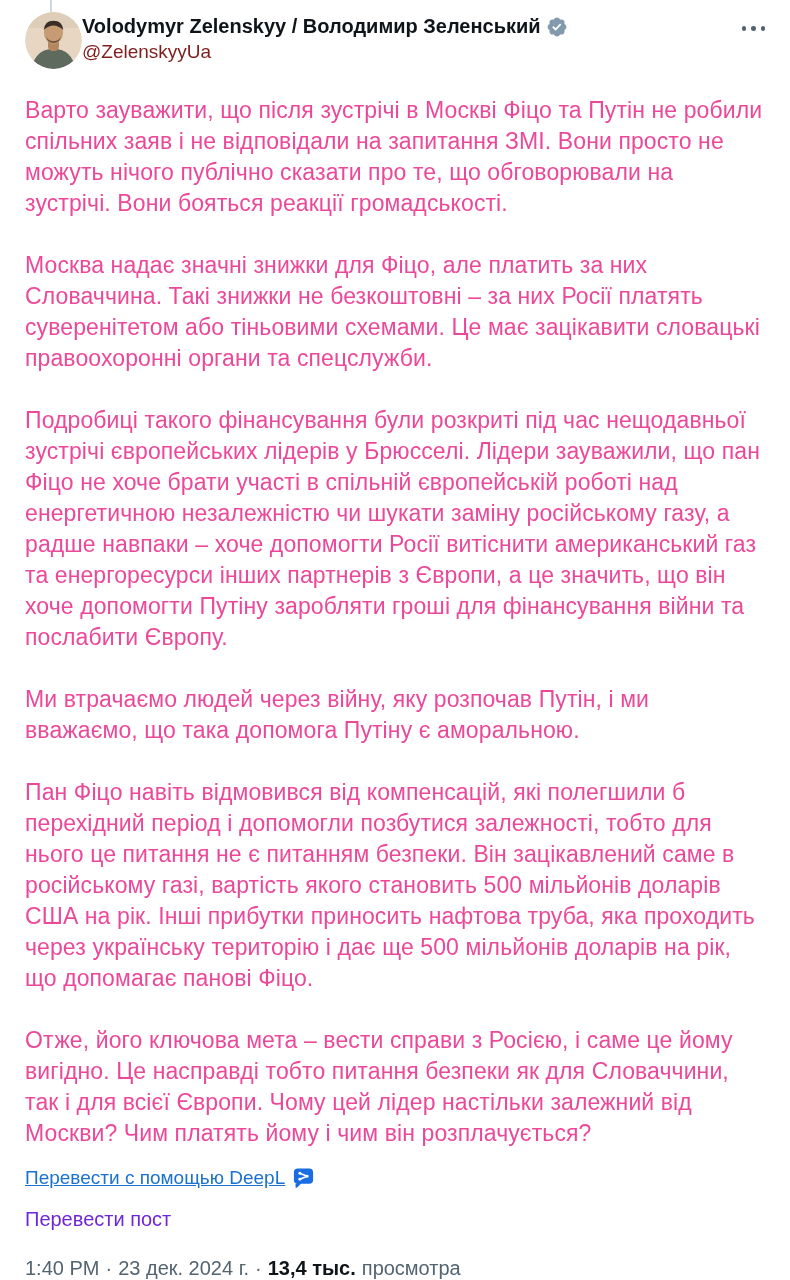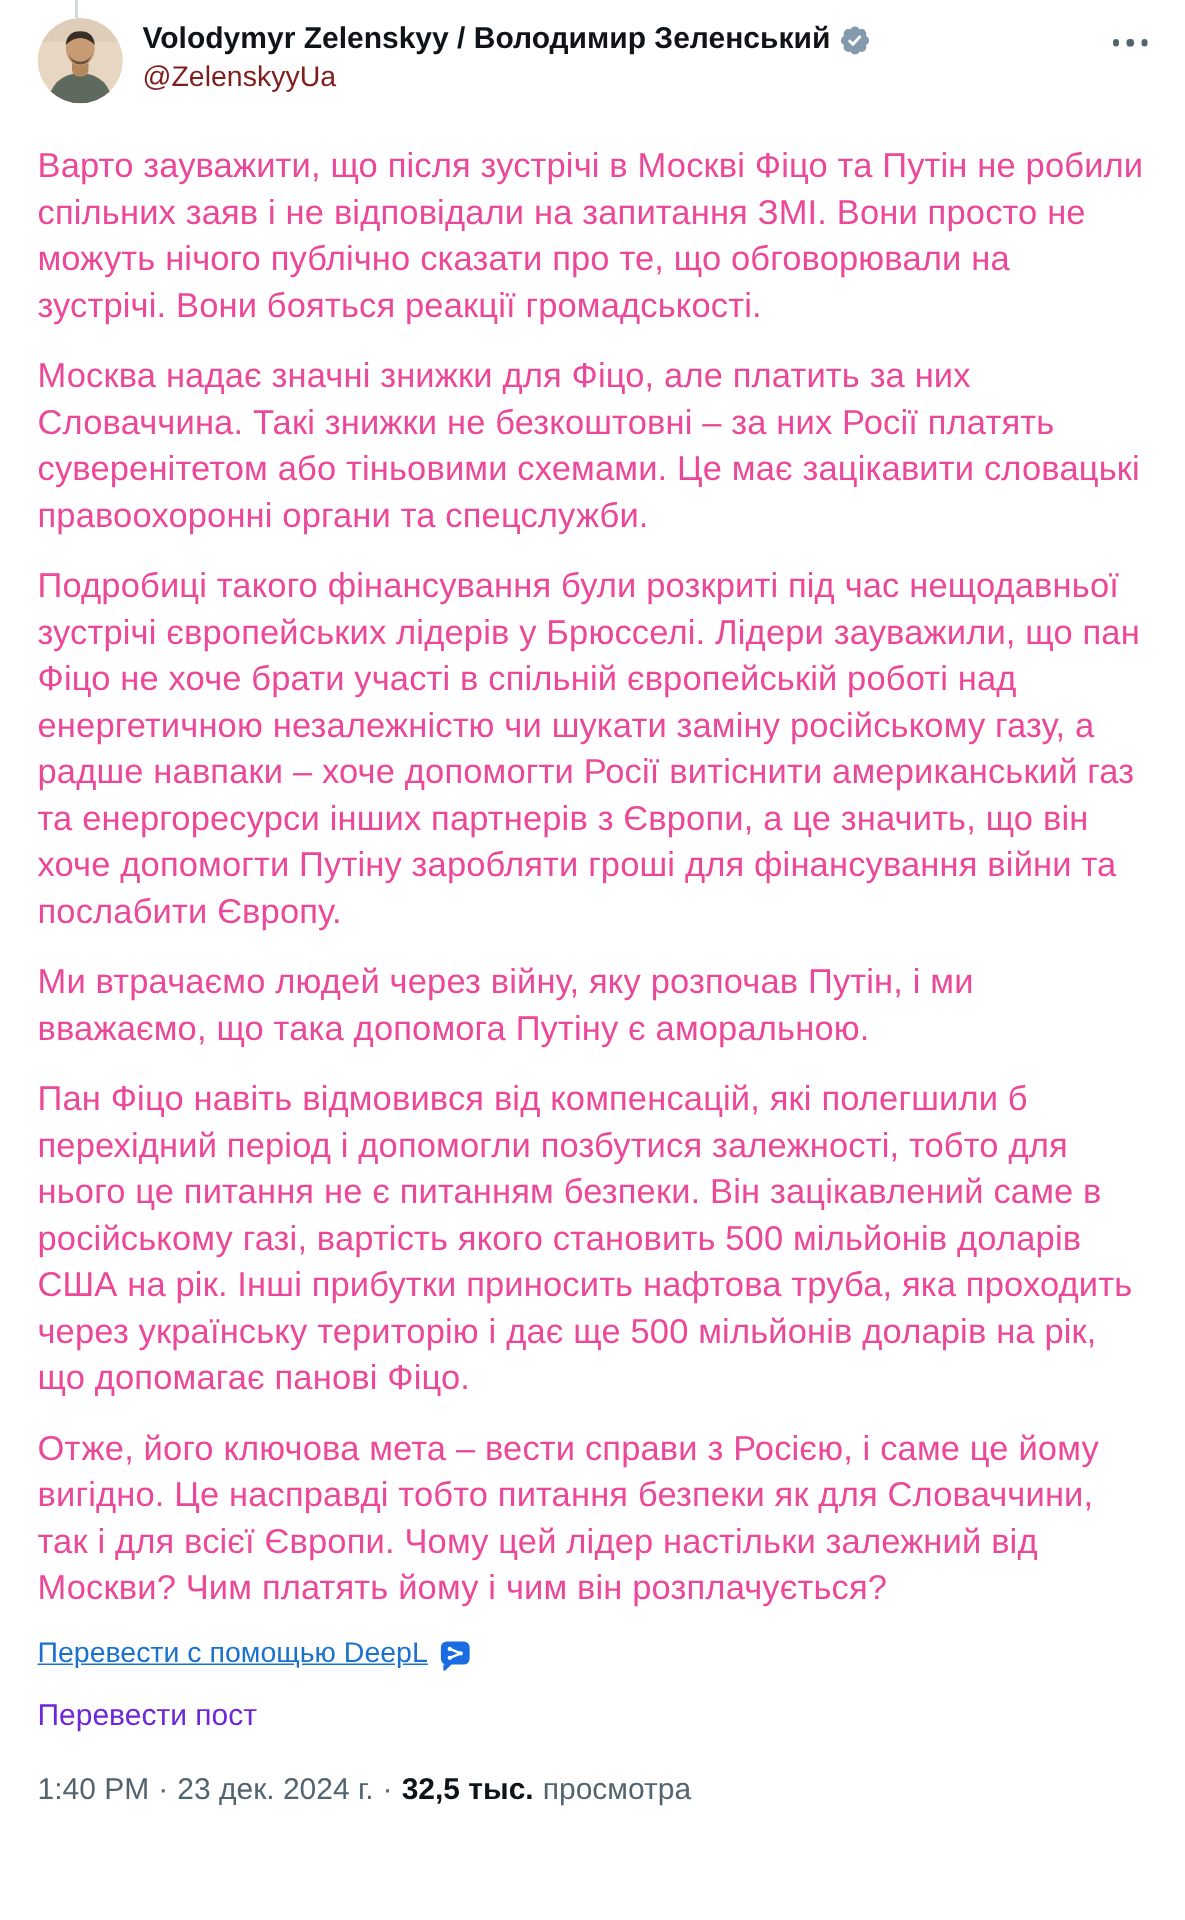--- a/index.html
+++ b/index.html
@@ -33,21 +33,20 @@
   .avatar {
     width: 57px;
     height: 57px;
     border-radius: 50%;
     overflow: hidden;
     flex: 0 0 57px;
     cursor: pointer;
   }
   .avatar svg { display: block; width: 100%; height: 100%; }
   .id-block {
-    margin-left: 13px;
     flex: 1 1 auto;
     min-width: 0;
     padding-top: 2px;
   }
   .name-row {
     display: flex;
     align-items: center;
     gap: 5px;
   }
   .display-name {
@@ -81,27 +80,27 @@
   }
 
   
   .body-text { margin-top: 26px; }
   .body-text p {
     font-size: 23px;
     line-height: 31px;
     color: #ec4899;
     letter-spacing: 0.1px;
   }
-  .body-text p + p { margin-top: 16px; }
+  .body-text p + p { margin-top: 31px; }
 
   
   .deepl-row {
     margin-top: 17px;
     display: flex;
-    align-items: flex-end;
+    align-items: flex-start;
     gap: 7px;
   }
   .deepl-link {
     font-size: 19px;
     line-height: 24px;
     color: #1b72ce;
     text-decoration: underline;
     cursor: pointer;
   }
   .deepl-icon { display: inline-flex; width: 23px; height: 23px; cursor: pointer; }
@@ -202,17 +201,17 @@
 
   <div>
     <span class="translate-post">Перевести пост</span>
   </div>
 
   <div class="meta">
     <span>1:40 PM</span>
     <span>·</span>
     <span>23 дек. 2024 г.</span>
     <span>·</span>
-    <span class="views-count">32,5 тыс.</span>
+    <span class="views-count">13,4 тыс.</span>
     <span>просмотра</span>
   </div>
 
 </div>
 
 </body></html>

